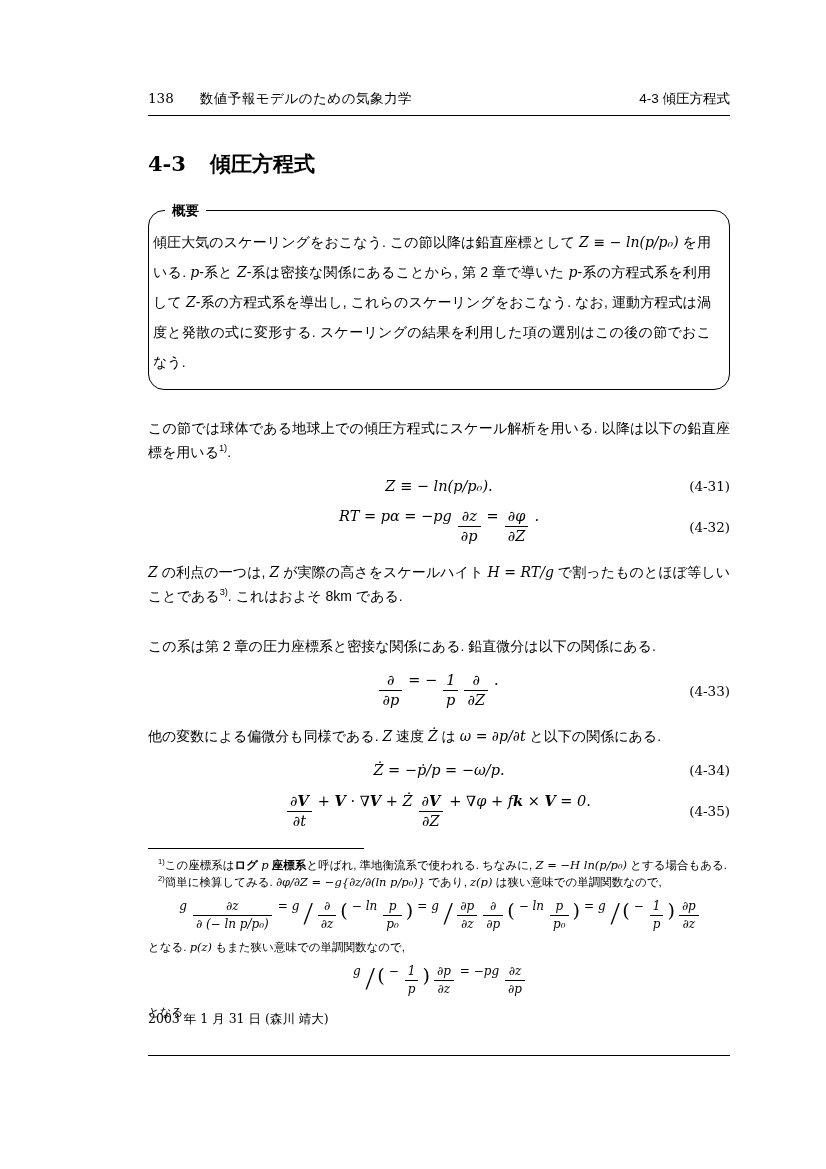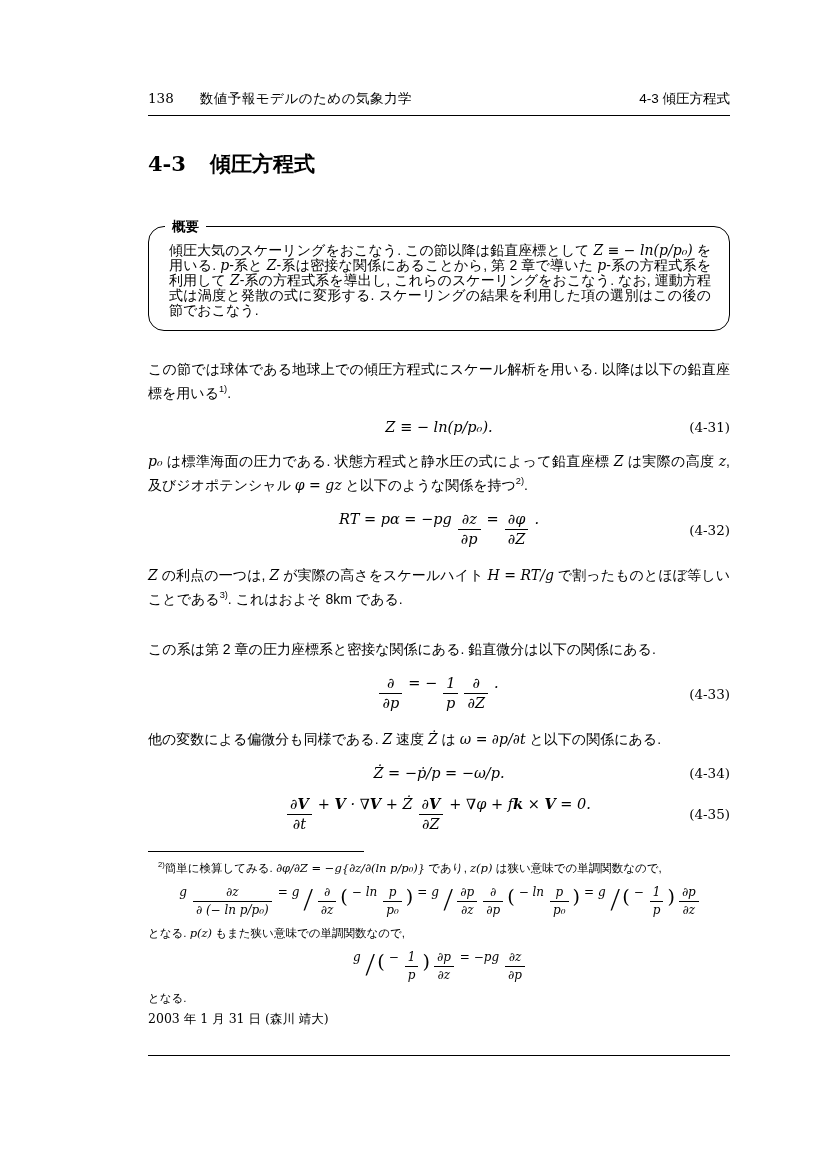--- a/index.html
+++ b/index.html
@@ -16,30 +16,30 @@
   .runhead{display:flex;align-items:baseline;font-size:13.5px;font-weight:normal;}
   .runhead .pgnum{font-family:"DejaVu Serif",serif;margin-right:26px;}
   .runhead .book{letter-spacing:.5px;}
   .runhead .secref{margin-left:auto;}
   .head-rule{border:0;border-top:1.2px solid #000;margin:7px 0 0 0;}
   
   .sec-title{margin:34px 0 0 0;font-size:21px;font-weight:bold;}
   .sec-title .num{font-family:"DejaVu Serif",serif;margin-right:24px;}
   
   .abstract-box{
-    position:relative;margin-top:48px;
+    position:relative;margin-top:32px;
     border:1.4px solid #000;border-radius:16px;
-    padding:16px 18px 12px 20px;
+    padding:16px 18px 12px 4px;
   }
   .abstract-label{
     position:absolute;top:-10px;left:16px;
     background:#fff;padding:0 7px;
     font-size:13.5px;font-weight:bold;line-height:19px;
   }
-  .abstract-body{margin:0;font-size:14px;line-height:15px;text-align:justify;}
+  .abstract-body{margin:0;font-size:14px;line-height:30px;text-align:justify;}
   
   .para{margin:0;font-size:14px;line-height:24px;text-align:justify;}
   .p1{margin-top:26px;}
   .p2{margin-top:10px;}
   .p3{margin-top:8px;}
   .p4{margin-top:26px;}
   .p5{margin-top:8px;}
   .p6{margin-top:30px;}
   .mi{font-family:"DejaVu Serif",serif;font-style:italic;}
   .bb{font-weight:bold;}
@@ -93,21 +93,20 @@
 
   <p class="para p1"><span>この節では球体である地球上での傾圧方程式にスケール解析を用いる. 以降は以下の鉛直座標を用いる</span><span class="sup">1)</span><span>.</span></p>
 
   <div class="equation">
     <span class="eqbody">
         <span class="tok"><span class="mt">Z ≡ − ln(p/p₀).</span></span>
       </span>
     <span class="tag">(4-31)</span>
   </div>
 
-  <p class="para p2"><span class="mi">p₀</span><span> は標準海面の圧力である. 状態方程式と静水圧の式によって鉛直座標 </span><span class="mi">Z</span><span> は実際の高度 </span><span class="mi">z</span><span>, 及びジオポテンシャル </span><span class="mi">φ = gz</span><span> と以下のような関係を持つ</span><span class="sup">2)</span><span>.</span></p>
 
   <div class="equation">
     <span class="eqbody">
         <span class="tok"><span class="mt">RT = pα = −pg</span></span>
         <span class="frac">
           <span class="num"><span class="mt">∂z</span></span>
           <span class="den"><span class="mt">∂p</span></span>
         </span>
         <span class="tok"><span class="mt">=</span></span>
         <span class="frac">
@@ -165,20 +164,21 @@
           <span class="den"><span class="mt">∂Z</span></span>
         </span>
         <span class="tok"><span class="mt">+ ∇φ + f</span><span class="mb">k</span><span class="mt"> × </span><span class="mb">V</span><span class="mt"> = 0.</span></span>
       </span>
     <span class="tag">(4-35)</span>
   </div>
 
   <hr class="fn-rule">
 
   <div class="footnotes">
+    <p class="fnp indent"><span class="sup">1)</span><span>この座標系は</span><span class="bb">ログ </span><span class="mi">p</span><span class="bb"> 座標系</span><span>と呼ばれ, 準地衡流系で使われる. ちなみに, </span><span class="mi">Z = −H ln(p/p₀)</span><span> とする場合もある.</span></p>
     <p class="fnp indent"><span class="sup">2)</span><span>簡単に検算してみる. </span><span class="mi">∂φ/∂Z = −g{∂z/∂(ln p/p₀)}</span><span> であり, </span><span class="mi">z(p)</span><span> は狭い意味での単調関数なので,</span></p>
     <div class="equation fn-equation">
       <span class="eqbody">
           <span class="tok"><span class="mt">g</span></span>
           <span class="frac">
             <span class="num"><span class="mt">∂z</span></span>
             <span class="den"><span class="mt">∂ (− ln p/p₀)</span></span>
           </span>
           <span class="tok"><span class="mt">= g</span></span>
           <span class="bigslash">/</span>

